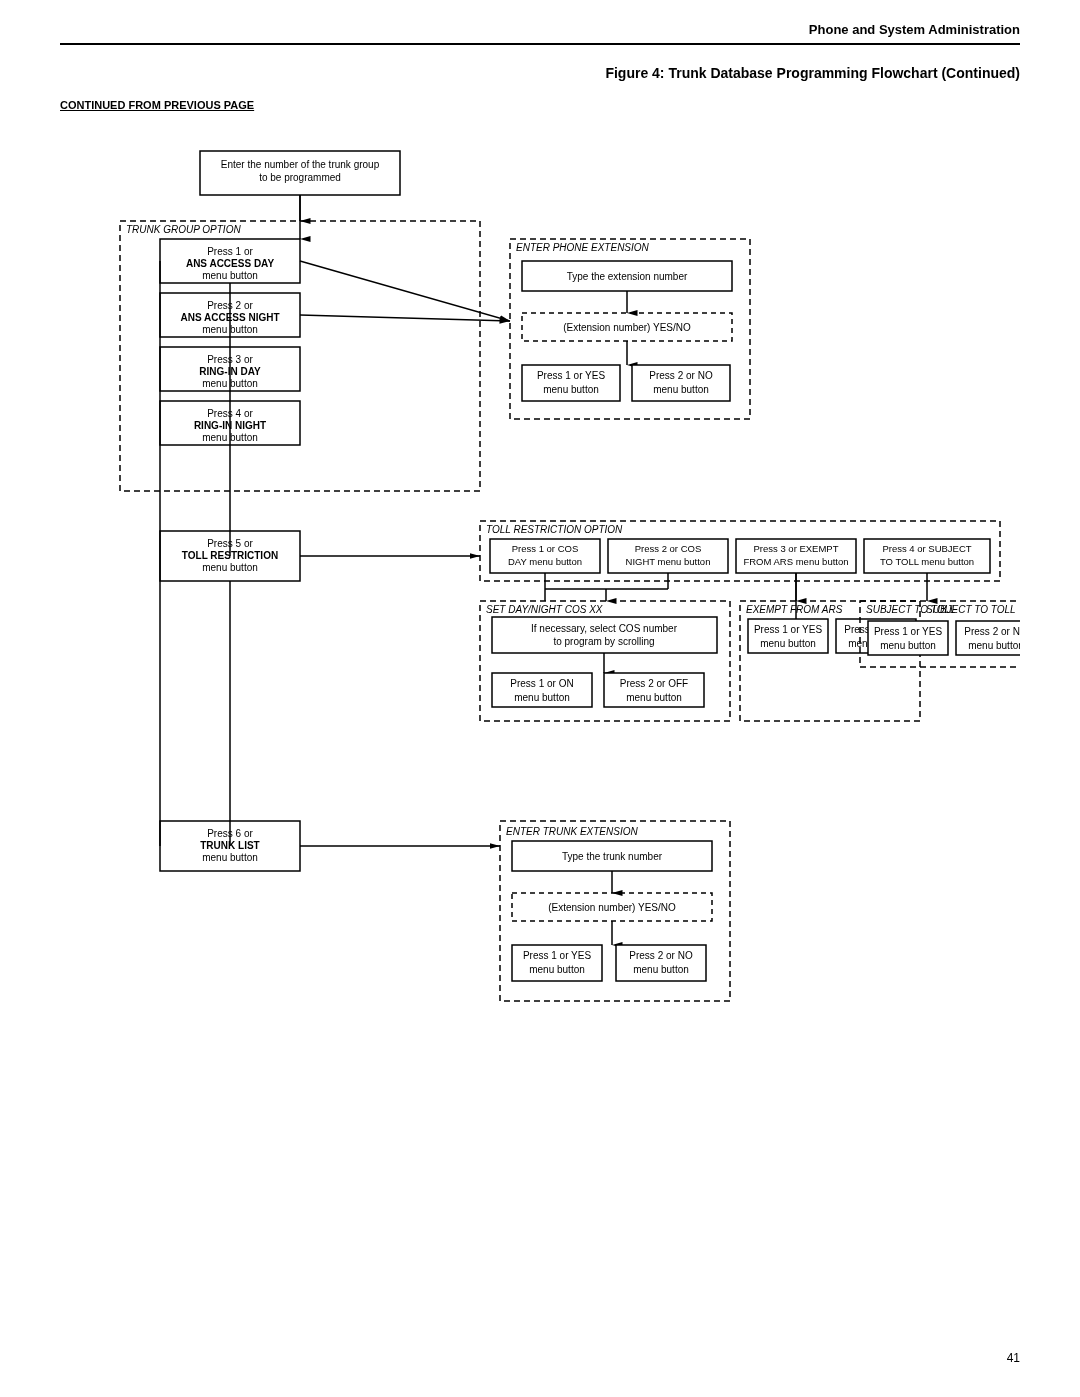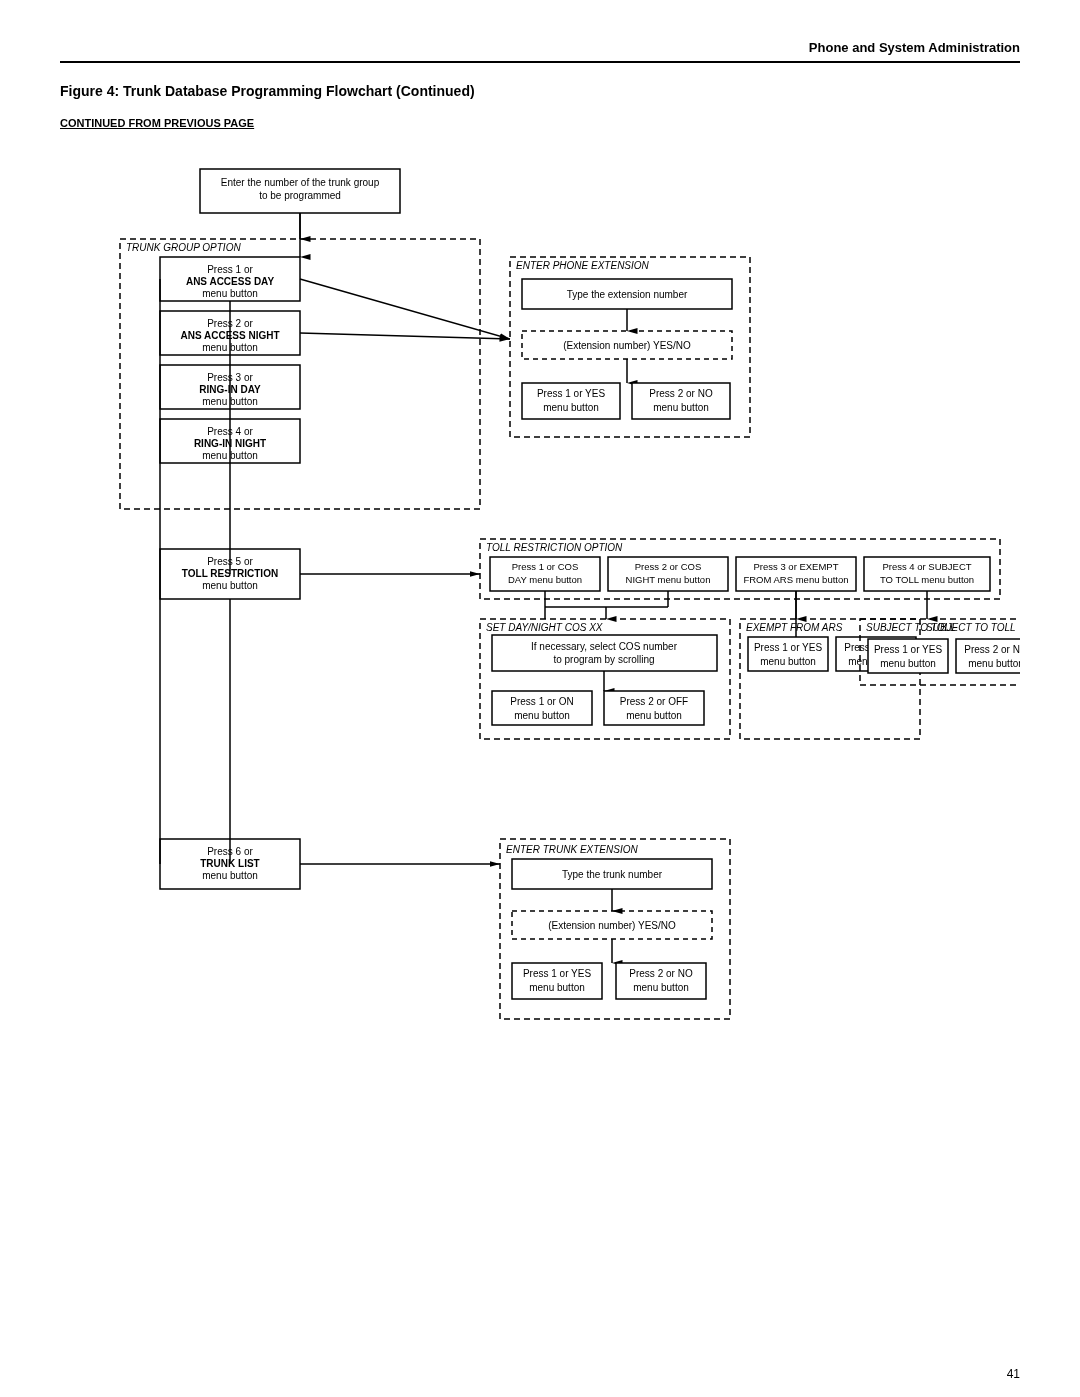--- a/index.html
+++ b/index.html
@@ -8,47 +8,47 @@
       font-family: Arial, sans-serif;
       font-size: 11px;
       color: #000;
       width: 1080px;
       min-height: 1397px;
       position: relative;
     }
     .page {
       width: 1080px;
       min-height: 1397px;
-      padding: 40px 60px 60px 60px;
+      padding: 22px 60px 60px 60px;
       position: relative;
     }
     .header {
       text-align: right;
       font-size: 13px;
       font-weight: bold;
       border-bottom: 2px solid #000;
       padding-bottom: 6px;
       margin-bottom: 20px;
     }
     .figure-title {
-      text-align: left;
+      text-align: right;
       font-size: 14px;
       font-weight: bold;
       margin-bottom: 18px;
     }
     .continued-label {
       font-size: 11px;
       font-weight: bold;
       margin-bottom: 10px;
       text-decoration: underline;
     }
 
     .page-number {
       position: absolute;
-      bottom: 16px;
+      bottom: 32px;
       right: 60px;
       font-size: 12px;
     }
   </style>
 </head>
 <body>
 
 <div class="page">
 
   <div class="header">

